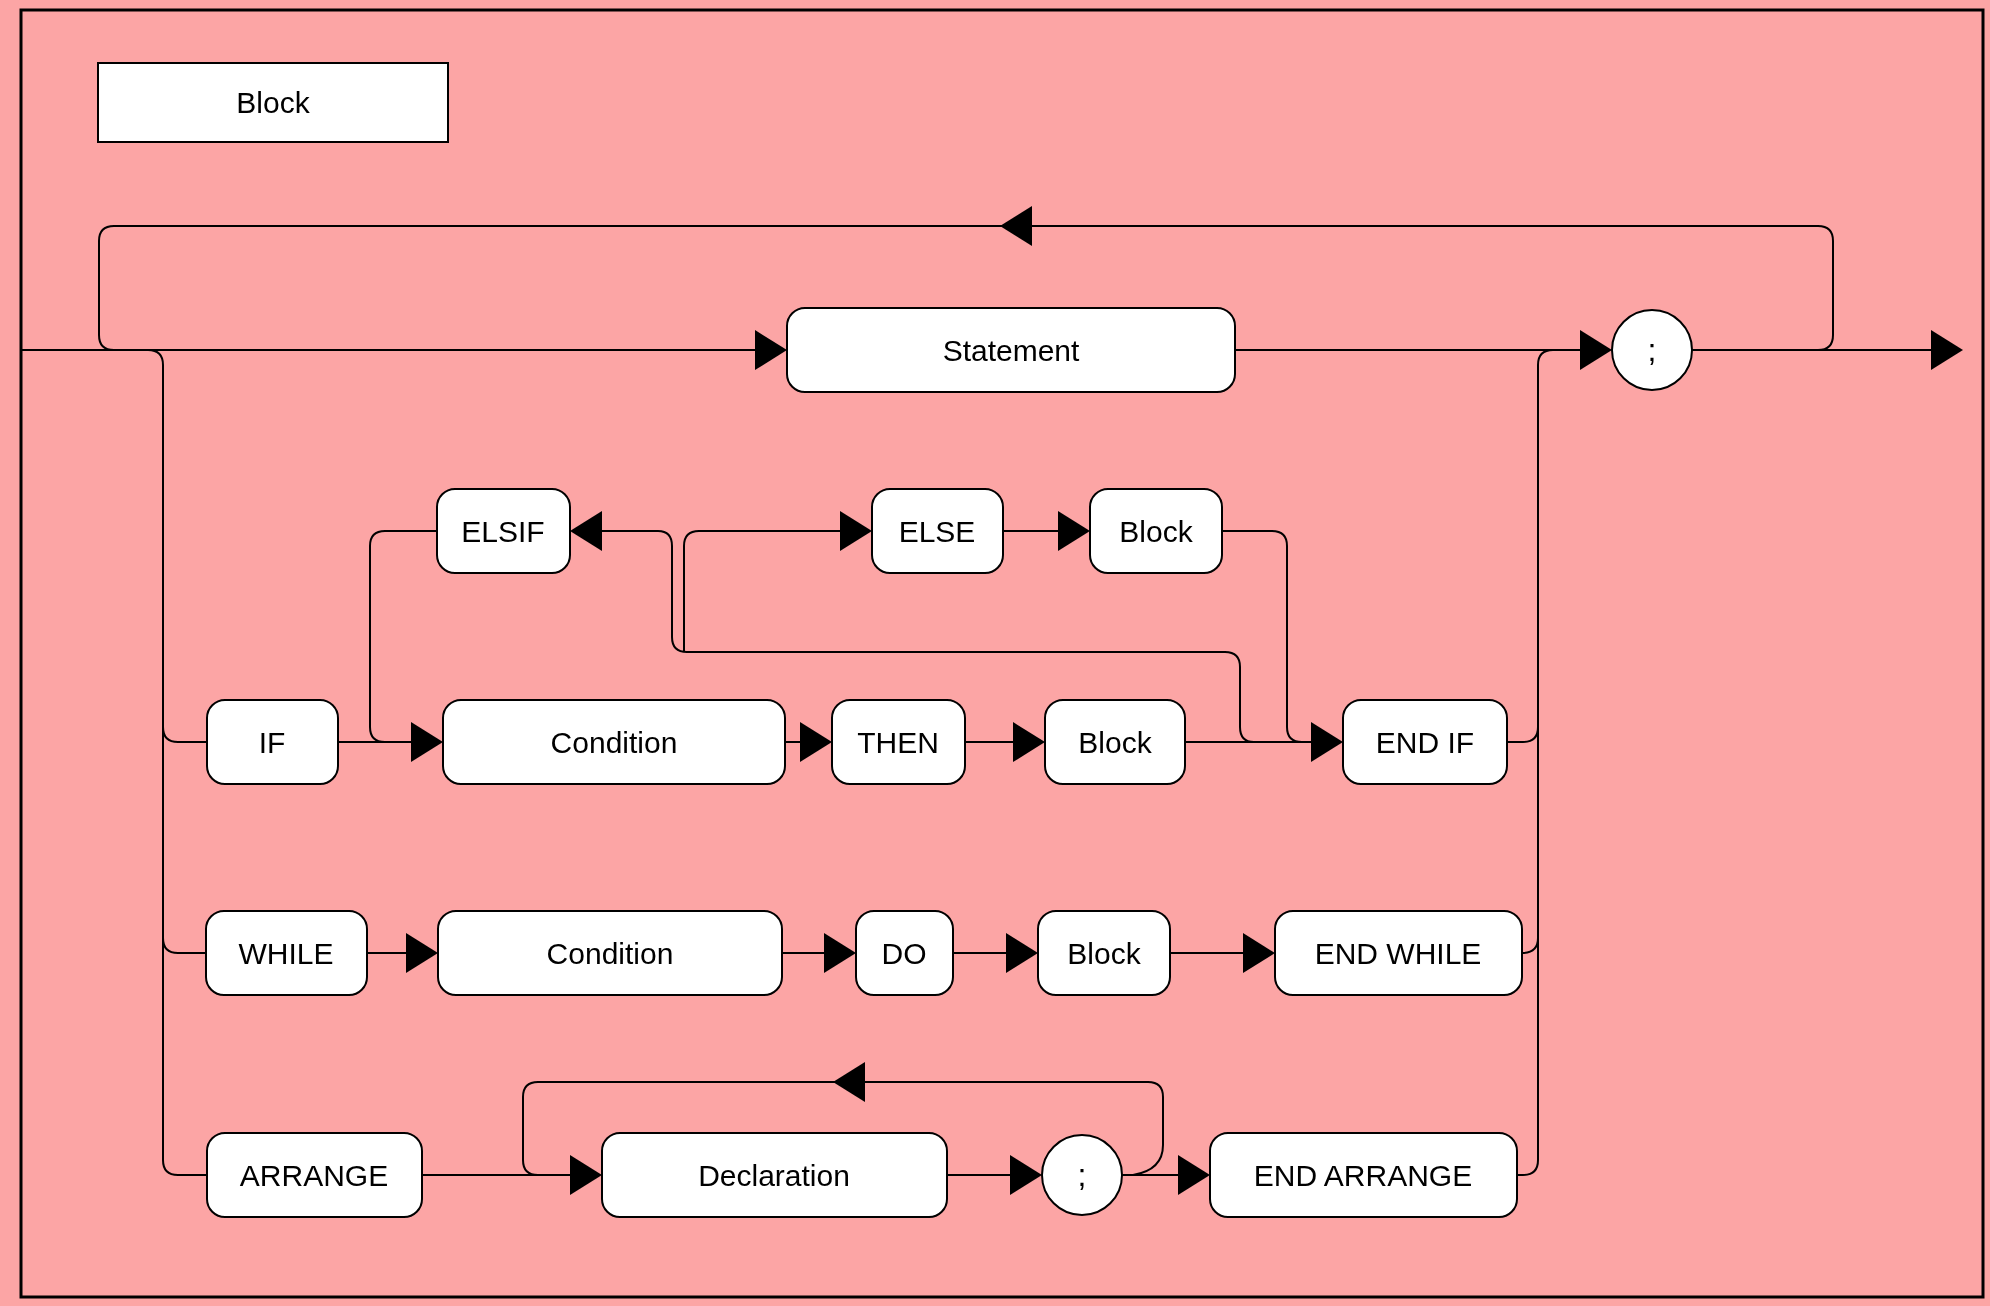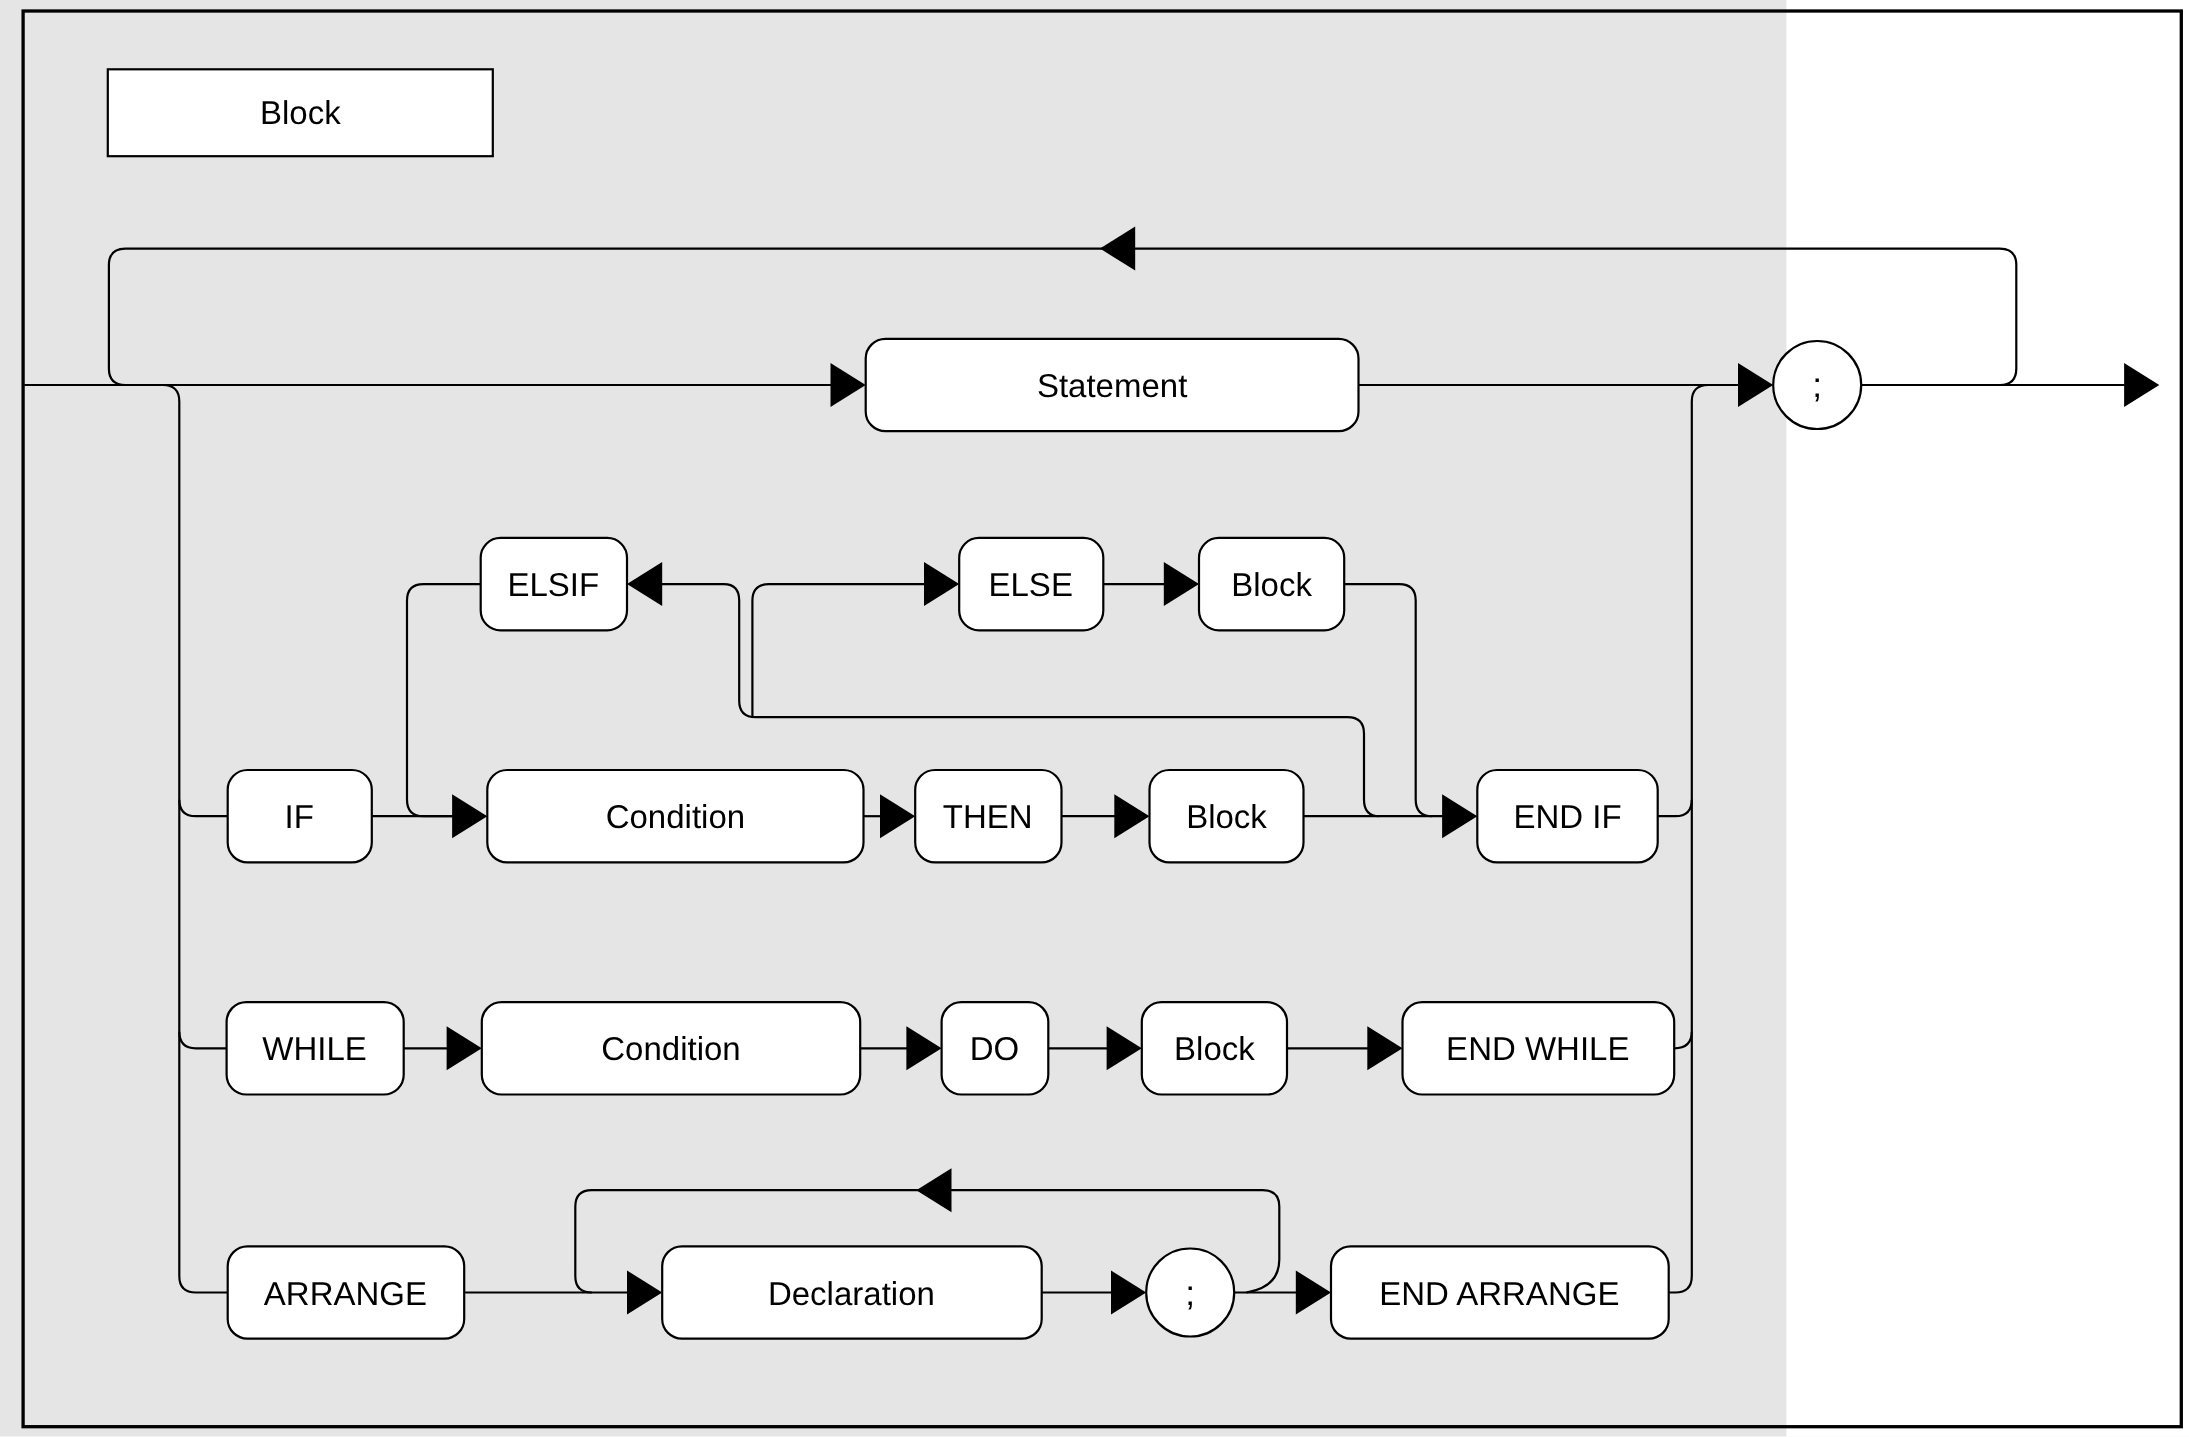--- a/index.html
+++ b/index.html
@@ -3,23 +3,23 @@
 <meta charset="utf-8">
 <style>
   html, body {
     margin: 0;
     padding: 0;
     background: #ffffff;
     font-family: "Liberation Sans", sans-serif;
   }
   .stage {
     position: relative;
-    width: 1624px;
+    width: 1990px;
     height: 1306px;
-    background: #e5e5e5;
+    background: #fca5a5;
   }
   svg { display: block; }
   .wire {
     fill: none;
     stroke: #000000;
     stroke-width: 2;
   }
   .node-box {
     fill: #ffffff;
     stroke: #000000;

